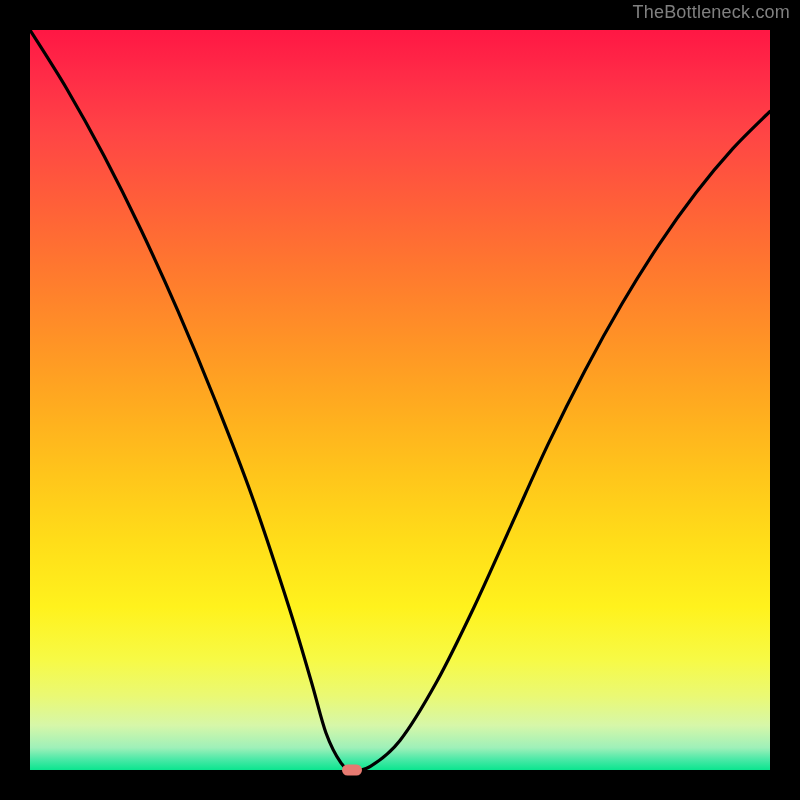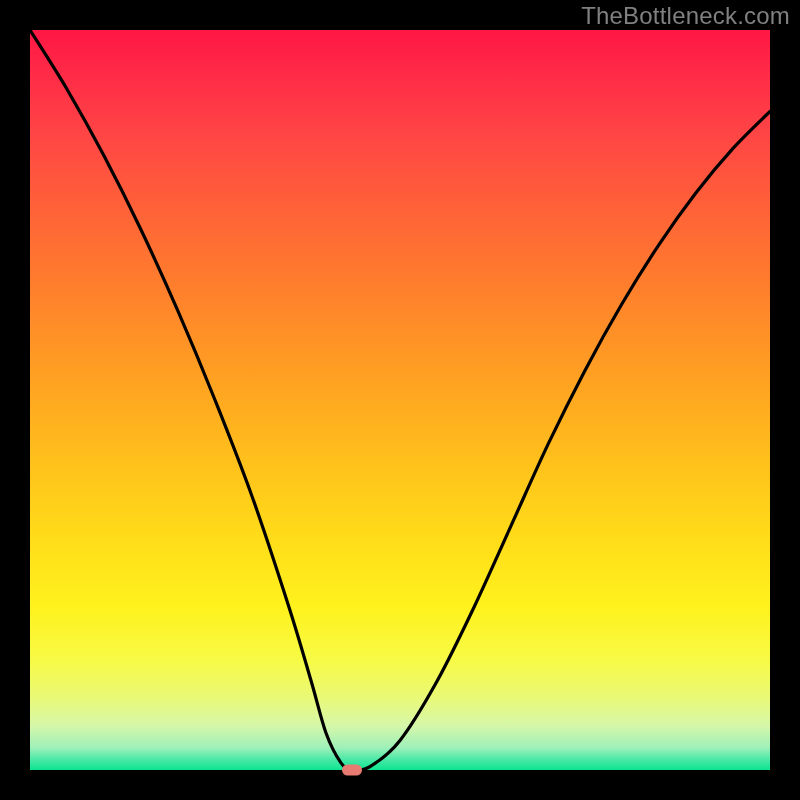--- a/index.html
+++ b/index.html
@@ -15,21 +15,21 @@
     width: 800px;
     height: 800px;
     background: #000;
     position: relative;
   }
   .watermark {
     position: absolute;
     top: 2px;
     right: 10px;
     color: #808080;
-    font-size: 24px;
+    font-size: 18px;
     font-weight: 500;
     z-index: 10;
     letter-spacing: 0.2px;
   }
   .plot-area {
     position: absolute;
     left: 30px;
     top: 30px;
     width: 740px;
     height: 740px;

